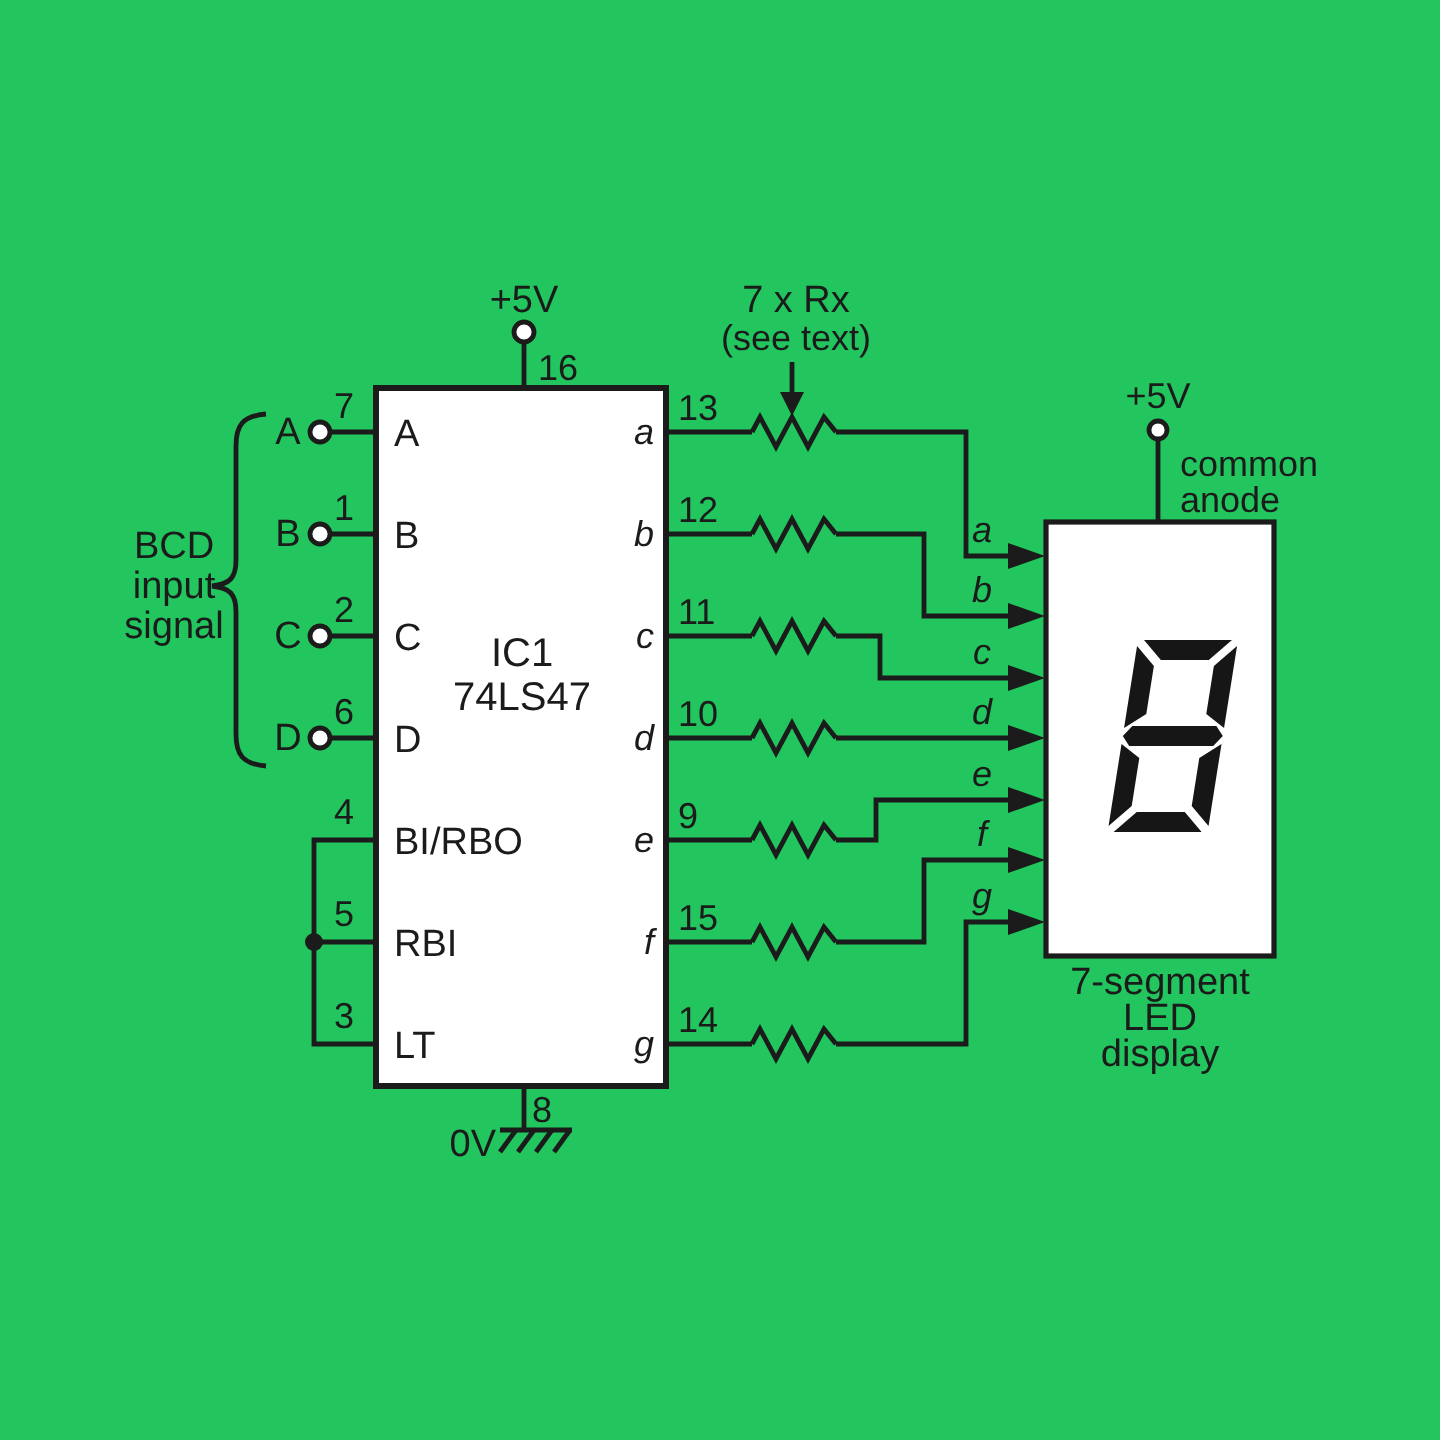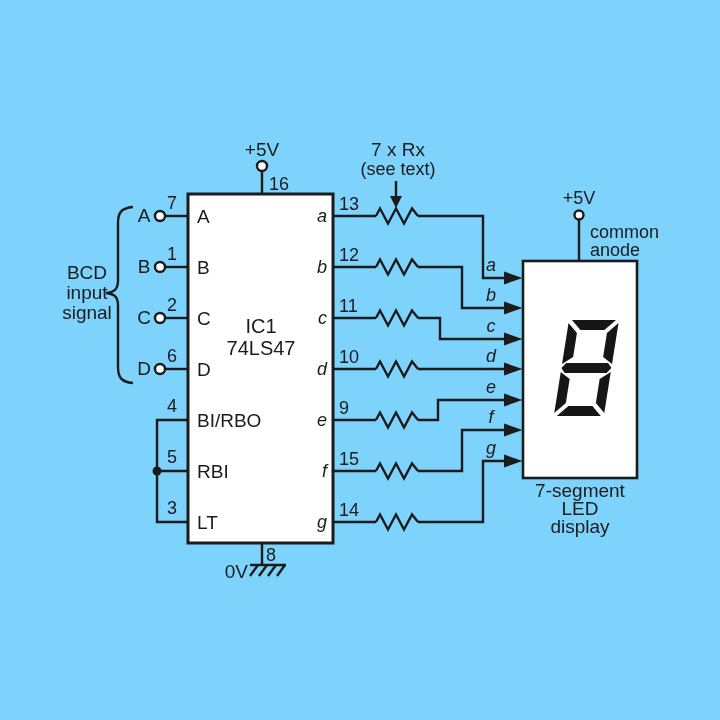--- a/index.html
+++ b/index.html
@@ -1,16 +1,16 @@
 <!DOCTYPE html>
 <html><head>
 <meta charset="utf-8">
 <style>
   html,body{margin:0;padding:0;background:#ffffff;}
-  .stage{position:relative;width:720px;height:720px;background:#7dd3fc;overflow:hidden;}
+  .stage{position:relative;width:720px;height:720px;background:#22c55e;overflow:hidden;}
   svg{position:absolute;left:0;top:0;}
   .t{font-family:"Liberation Sans",sans-serif;font-size:18px;fill:#1b1b1b;}
   .t19{font-size:19px;}
   .t20{font-size:20px;}
   .ti{font-style:italic;}
   .tm{text-anchor:middle;}
   .te{text-anchor:end;}
   .wire{stroke:#1b1b1b;stroke-width:2.4;fill:none;}
   .boxline{stroke:#1b1b1b;stroke-width:3;fill:#ffffff;}
   .boxline2{stroke:#1b1b1b;stroke-width:2.6;fill:#ffffff;}

